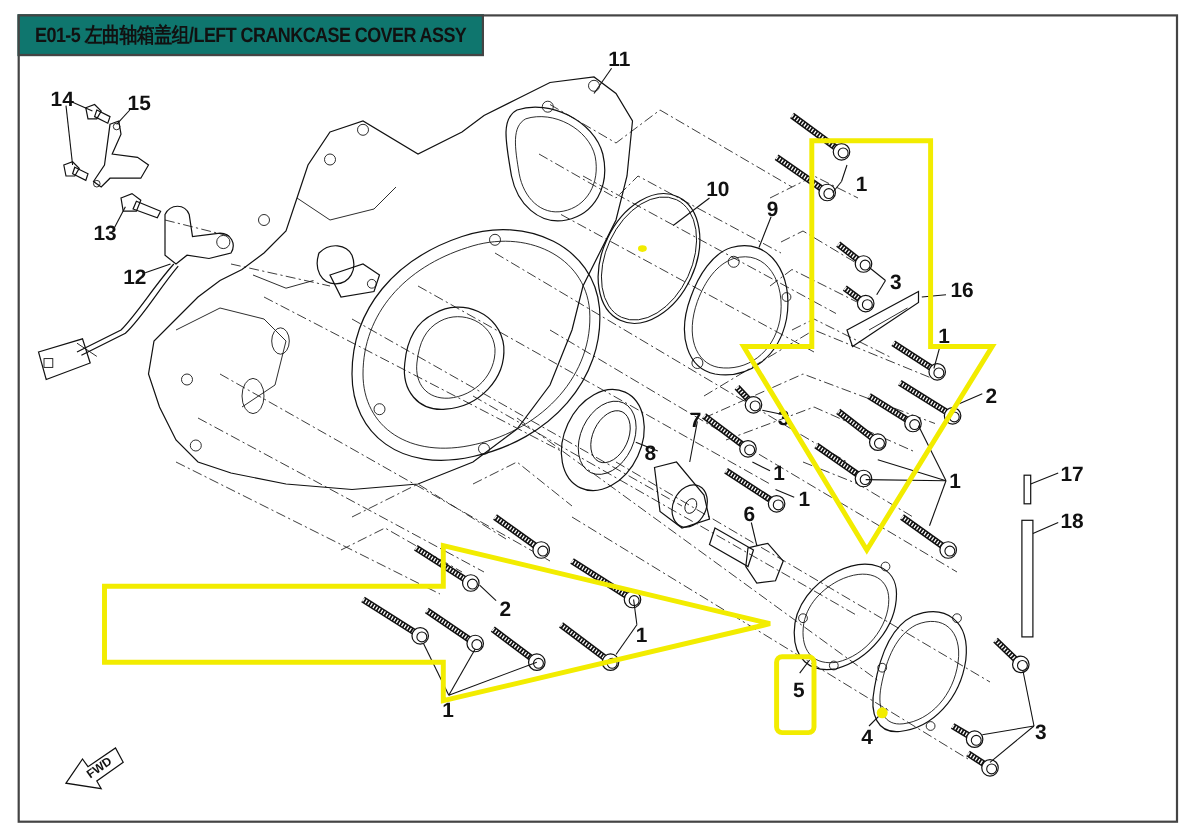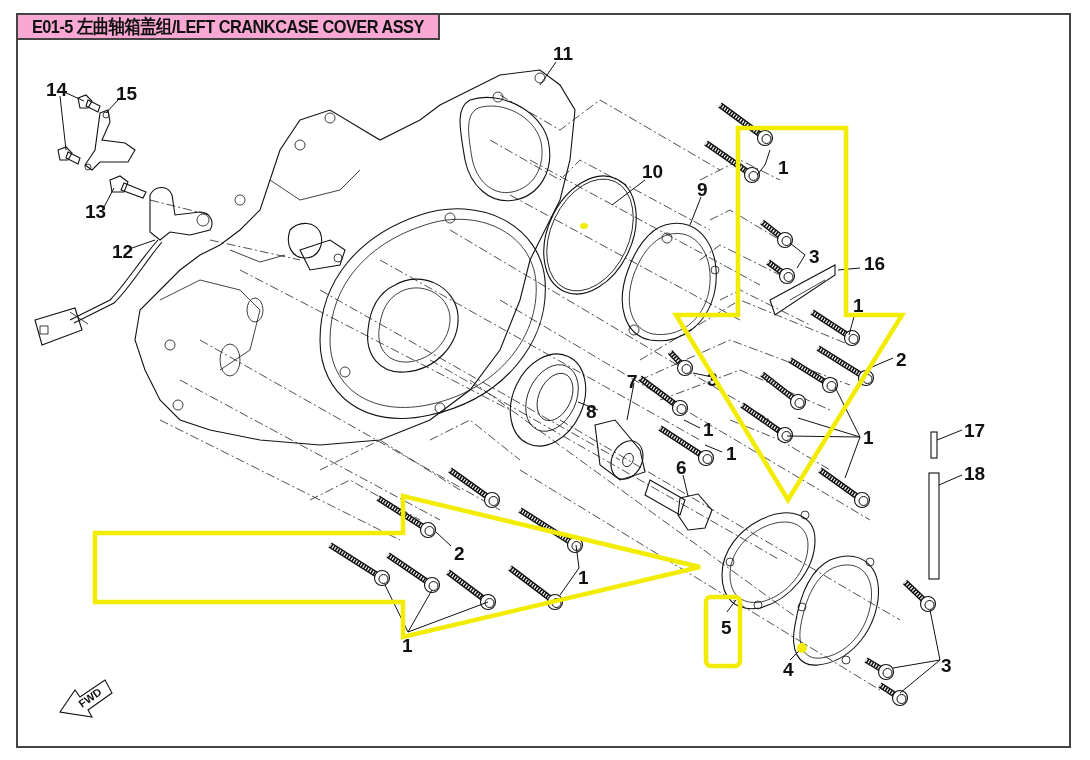--- a/index.html
+++ b/index.html
@@ -1,18 +1,18 @@
 <!DOCTYPE html>
 <html><head>
 <meta charset="utf-8">
 <style>
   html,body{margin:0;padding:0;background:#ffffff;}
   body{width:1090px;height:760px;position:relative;overflow:hidden;font-family:"Liberation Sans",sans-serif;}
   #frame{position:absolute;left:16px;top:13px;width:1055px;height:735px;border:2px solid #444;box-sizing:border-box;}
-  #title-box{position:absolute;left:16px;top:13px;width:424px;height:27px;border:2px solid #444;box-sizing:border-box;background:#f9a8d4;display:flex;align-items:center;justify-content:center;}
+  #title-box{position:absolute;left:16px;top:13px;width:424px;height:38px;border:2px solid #444;box-sizing:border-box;background:#0f766e;display:flex;align-items:center;justify-content:center;}
   #title-text{font-family:"Liberation Sans",sans-serif;font-weight:bold;font-size:19px;color:#111;letter-spacing:-0.6px;transform:scaleX(0.86);white-space:nowrap;}
   svg#drawing{position:absolute;left:0;top:0;}
   .lbl{font-family:"Liberation Sans",sans-serif;font-weight:bold;font-size:19px;fill:#111;}
   .part{fill:none;stroke:#111;stroke-width:1.1;}
   .thin{fill:none;stroke:#111;stroke-width:0.8;}
   .dash{fill:none;stroke:#222;stroke-width:0.8;stroke-dasharray:9 3 2 3;}
   .lead{fill:none;stroke:#111;stroke-width:1;}
   .hl{fill:none;stroke-width:4.5;stroke-linejoin:miter;}
 </style>
 </head>

